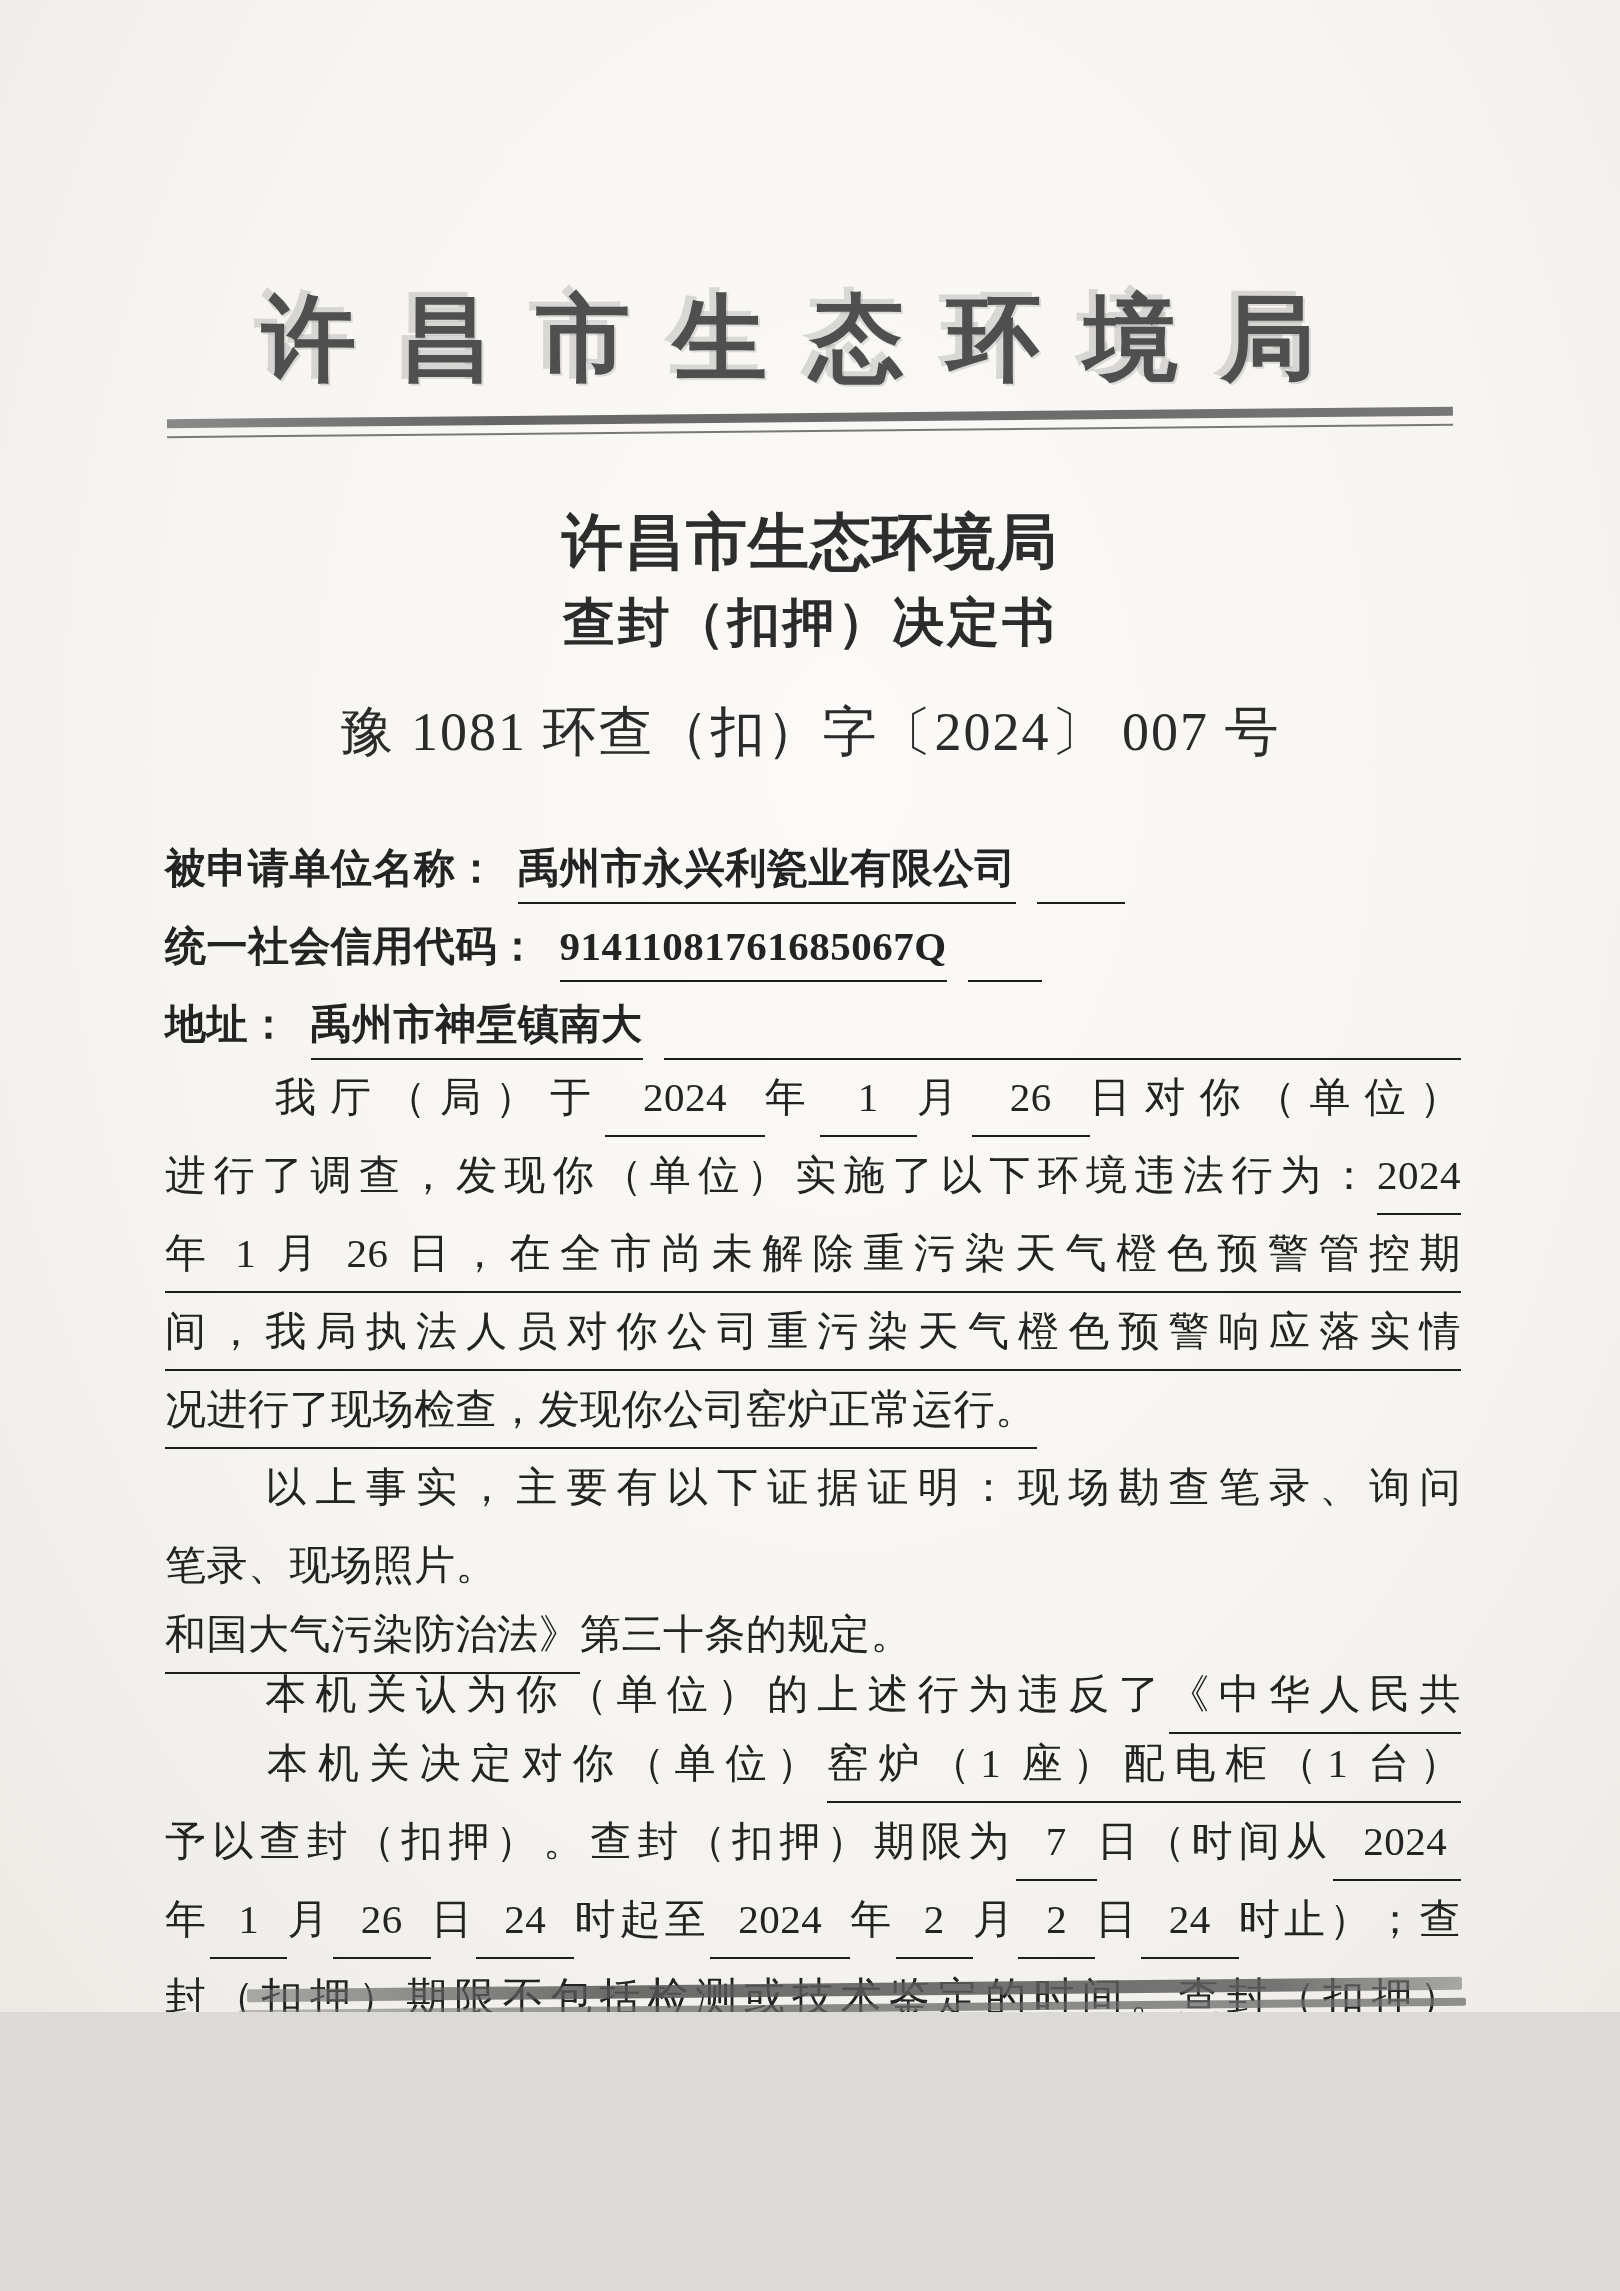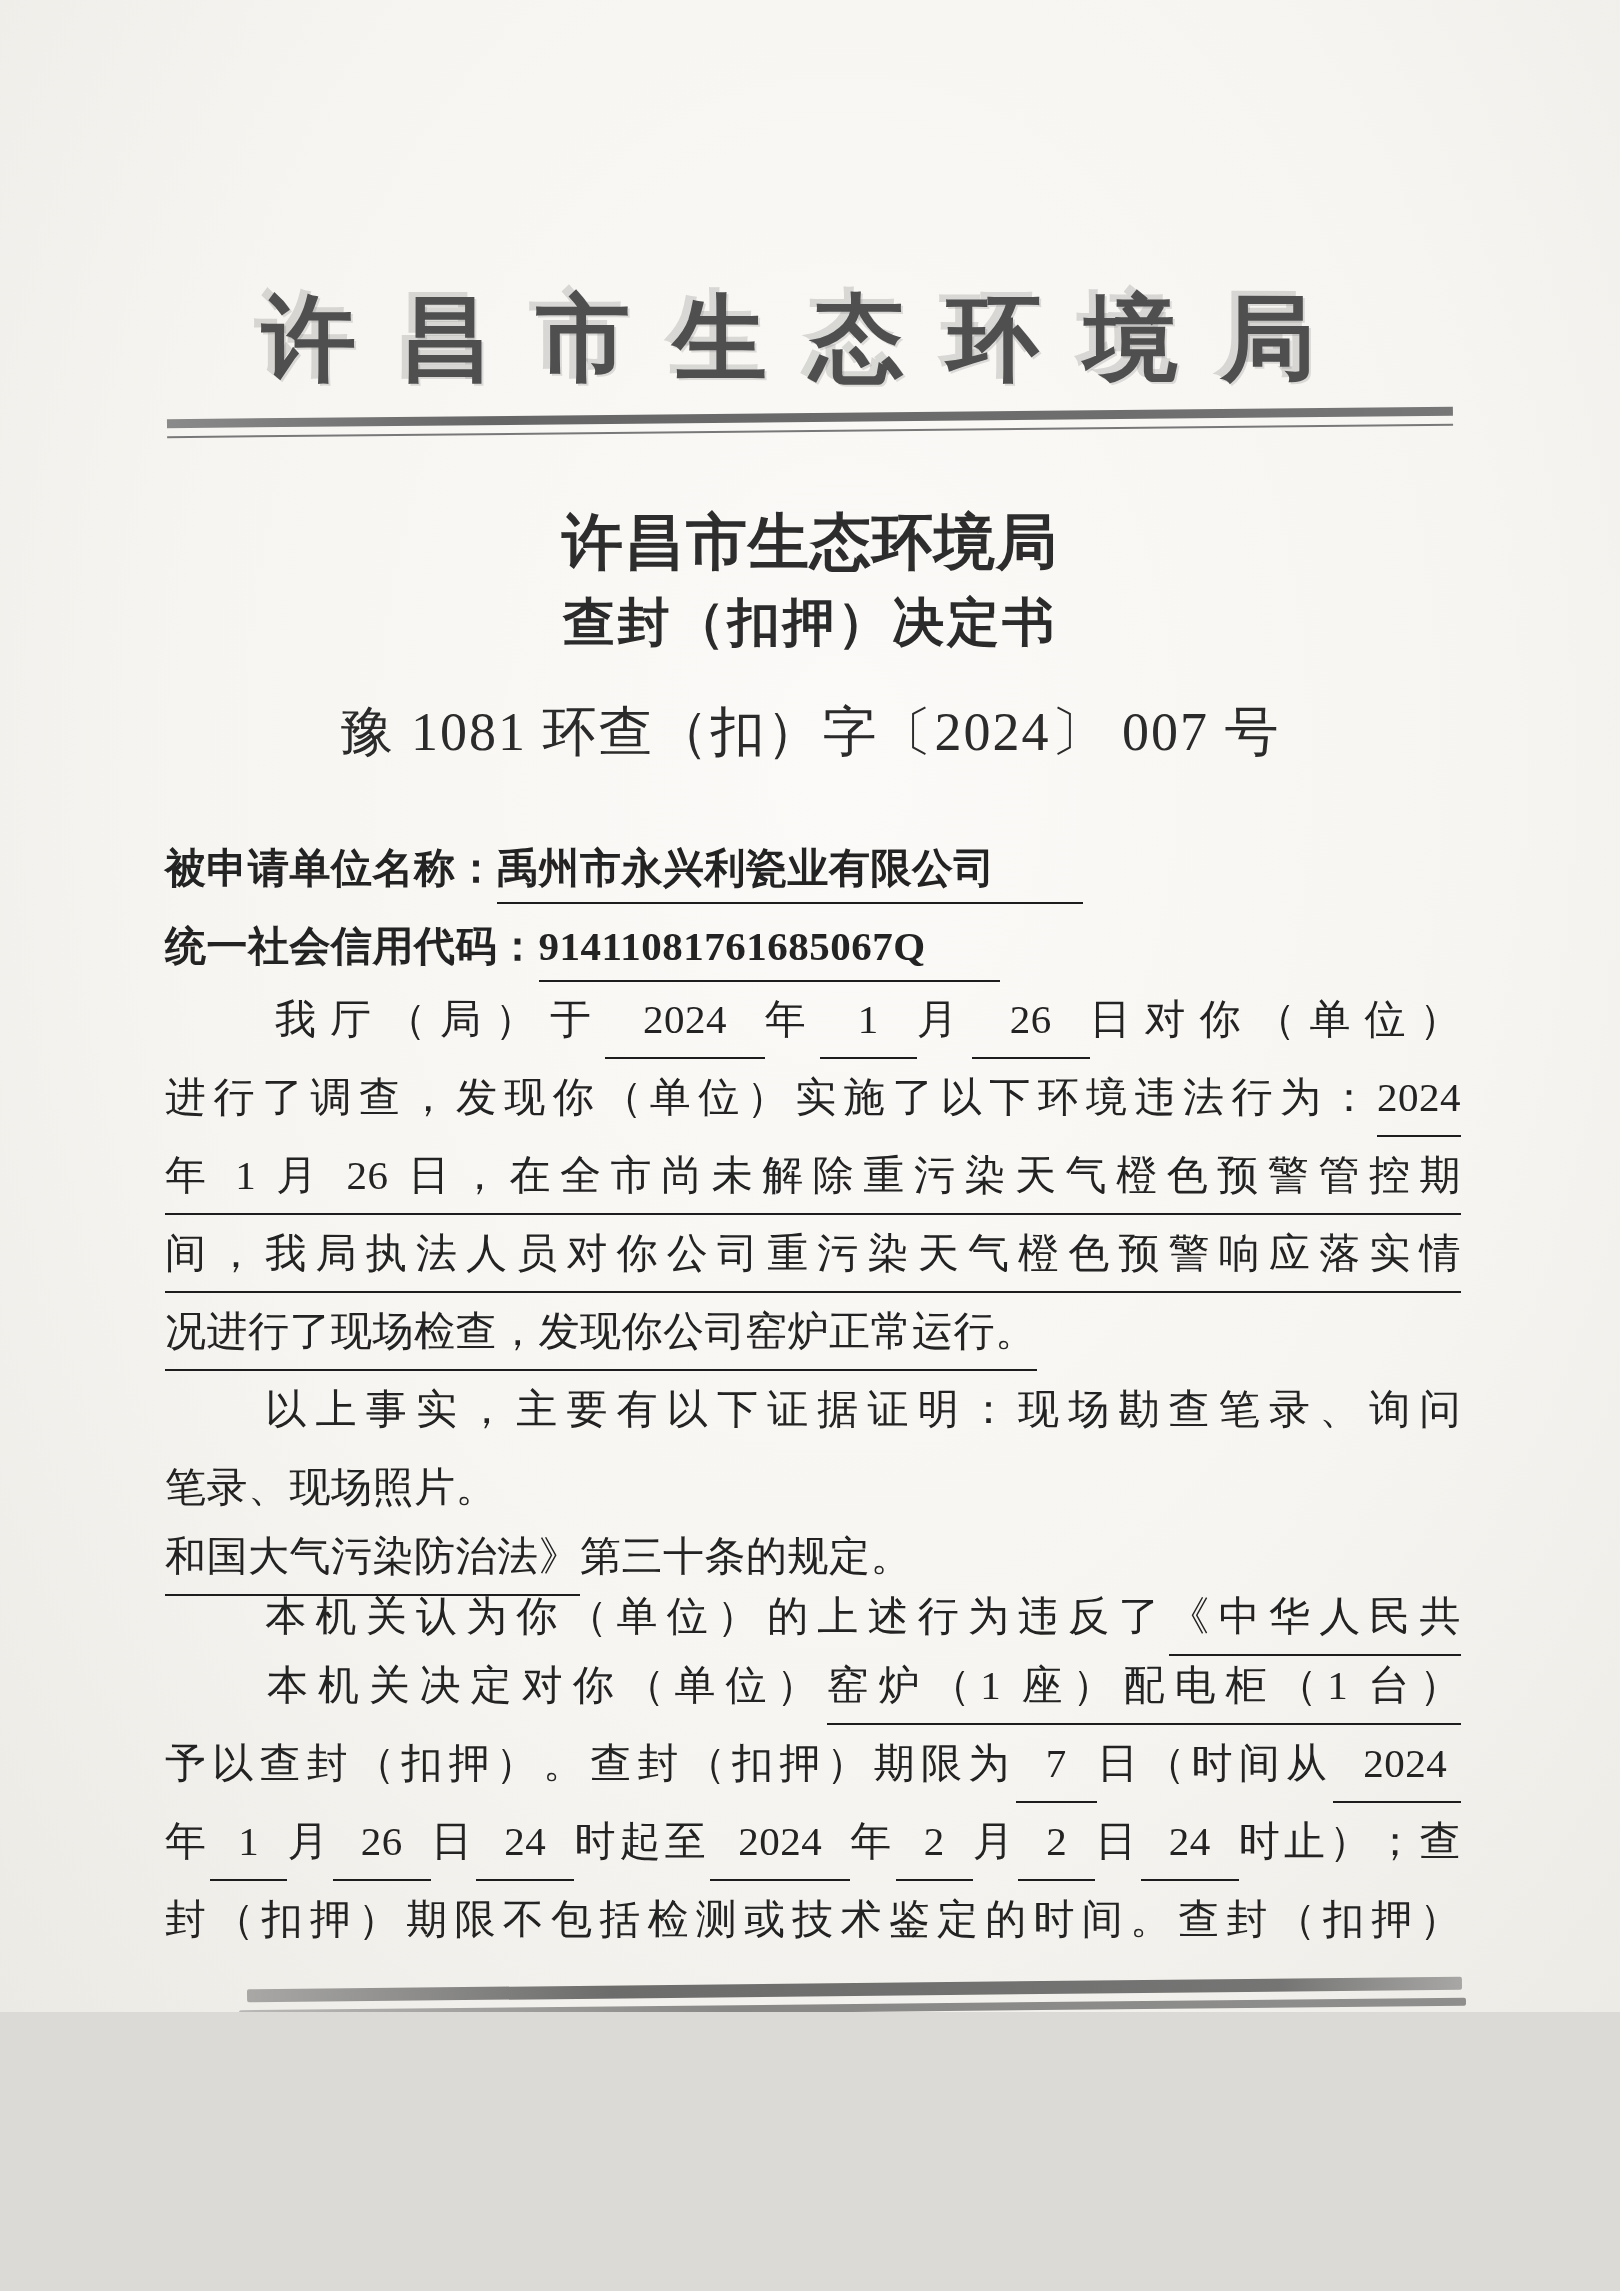--- a/index.html
+++ b/index.html
@@ -51,21 +51,21 @@
   .bline.tight { height:60px; line-height:56px; }
   .bline.fill {
     white-space:normal;
     text-align:justify; text-align-last:justify;
     text-justify:inter-character;
   }
   .u { border-bottom:2.9px solid #1d1d1d; padding-bottom:15px; }
   .b { font-weight:700; }
   .pad { padding-left:13.7px; padding-right:13.7px; }
 
-  .flexline { display:flex; line-height:57px; padding-top:13.7px; }
+  .flexline { display:flex; line-height:57px; padding-top:13.7px;gap:21px; }
   .flexline span { display:block; }
   .flexline .grow { flex:1; }
   .flexline .blank { }
 
   
   .streak { position:absolute; border-radius:2px; }
   .streak.s1 { left:247px; top:1983px; width:1215px; height:12.7px;
     background:linear-gradient(90deg,rgba(110,110,110,.55),rgba(85,85,85,.85) 30%,rgba(95,95,95,.85) 85%,rgba(120,120,120,.6));
     transform:rotate(-0.6deg); }
   .streak.s2 { left:239px; top:2004px; width:1227px; height:7.8px;
@@ -101,20 +101,25 @@
       <div class="bline flexline">
         <span class="b">被申请单位名称：</span>
         <span class="u b">禹州市永兴利瓷业有限公司</span>
         <span class="u blank" style="display: inline-block; width: 88px;"></span>
       </div>
       <div class="bline flexline">
         <span class="b">统一社会信用代码：</span>
         <span class="u b">91411081761685067Q</span>
         <span class="u blank" style="display: inline-block; width: 74px;"></span>
       </div>
+      <div class="bline flexline">
+        <span class="b">地址：</span>
+        <span class="u b">禹州市神垕镇南大</span>
+        <span class="u grow"></span>
+      </div>
       <div class="bline fill"><span>　　我厅（局）于</span><span class="u pad"> 2024 </span><span>年</span><span class="u pad"> 1 </span><span>月</span><span class="u pad"> 26 </span><span>日对你（单位）</span></div>
       <div class="bline fill"><span>进行了调查，发现你（单位）实施了以下环境违法行为：</span><span class="u">2024</span></div>
       <div class="bline fill"><span class="u">年 1 月 26 日，在全市尚未解除重污染天气橙色预警管控期</span></div>
       <div class="bline fill"><span class="u">间，我局执法人员对你公司重污染天气橙色预警响应落实情</span></div>
       <div class="bline"><span class="u">况进行了现场检查，发现你公司窑炉正常运行。</span></div>
       <div class="bline fill"><span>　　以上事实，主要有以下证据证明：现场勘查笔录、询问</span></div>
       <div class="bline"><span>笔录、现场照片。</span></div>
       <div class="bline tight"><span class="u">和国大气污染防治法》</span><span>第三十条的规定。</span></div>
       <div class="bline tight fill"><span>　　本机关认为你（单位）的上述行为违反了</span><span class="u">《中华人民共</span></div>
       <div class="bline fill"><span>　　本机关决定对你（单位）</span><span class="u">窑炉（1 座）配电柜（1 台）</span></div>

